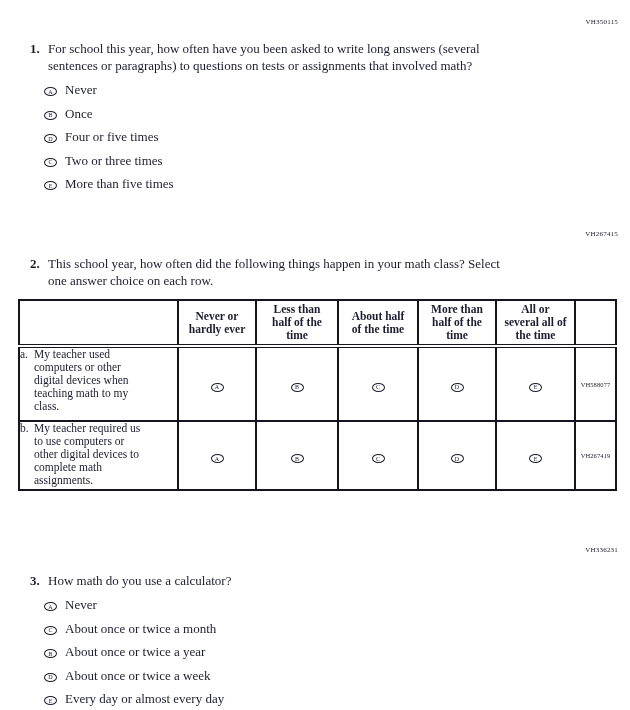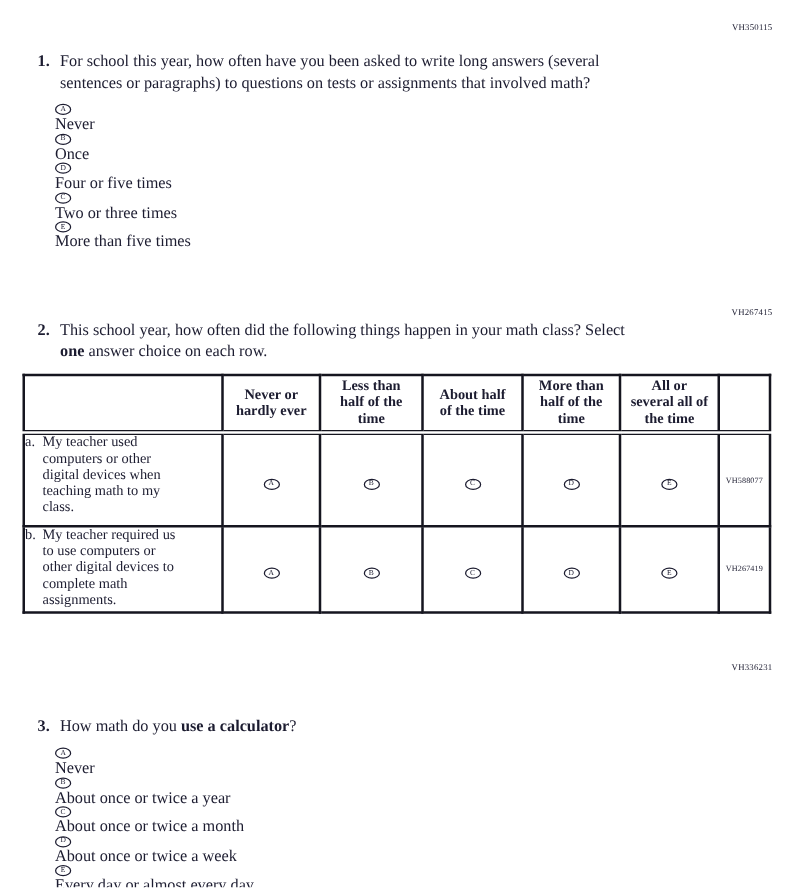--- a/index.html
+++ b/index.html
@@ -29,32 +29,31 @@
     font-size: 13px;
     line-height: 17px;
   }
   .qtext {
     margin: 0;
     font-size: 13px;
     line-height: 17px;
     white-space: pre-line;
     max-width: 535px;
   }
-  .qtext strong { font-weight: 700; }
+  .qtext strong { font-weight: 400; }
   .options {
     list-style: none;
     margin: 9px 0 0 14px;
     padding: 0;
   }
   .option {
     display: flex;
-    align-items: flex-start;
+    align-items: flex-end;
     height: 13px;
     margin-bottom: 10.5px;
-    flex-direction: column;
   }
   .bubble {
     box-sizing: border-box;
     width: 13px;
     height: 9px;
     border: 1px solid #1c1c30;
     border-radius: 50%;
     display: inline-flex;
     align-items: center;
     justify-content: center;
@@ -158,21 +157,21 @@
       </li>
       <li class="option">
         <span class="bubble">
             <span class="blt">E</span>
           </span>
         <span class="opt-label">More than five times</span>
       </li>
     </ul>
   </div>
 
-  <span class="vhcode" style="top:246px">VH267415</span>
+  <span class="vhcode" style="top:230px">VH267415</span>
 
   <div class="question" style="top:255px">
     <div class="qhead">
       <span class="qnum">2.</span>
       <p class="qtext"><span>This school year, how often did the following things happen in your math class? Select
 </span><strong>one</strong><span> answer choice on each row.</span></p>
     </div>
   </div>
 
   <table class="matrix">
@@ -257,45 +256,45 @@
               <span class="blt">D</span>
             </span></td>
         <td class="bubble-cell"><span class="bubble">
               <span class="blt">E</span>
             </span></td>
         <td class="code-cell">VH267419</td>
       </tr>
     </tbody>
   </table>
 
-  <span class="vhcode" style="top:530px">VH336231</span>
+  <span class="vhcode" style="top:546px">VH336231</span>
 
   <div class="question" style="top:572px">
     <div class="qhead">
       <span class="qnum">3.</span>
       <p class="qtext"><span>How math do you </span><strong>use a calculator</strong><span>?</span></p>
     </div>
     <ul class="options">
       <li class="option">
         <span class="bubble">
             <span class="blt">A</span>
           </span>
         <span class="opt-label">Never</span>
       </li>
       <li class="option">
         <span class="bubble">
+            <span class="blt">C</span>
+          </span>
+        <span class="opt-label">About once or twice a month</span>
+      </li>
+      <li class="option">
+        <span class="bubble">
             <span class="blt">B</span>
           </span>
         <span class="opt-label">About once or twice a year</span>
-      </li>
-      <li class="option">
-        <span class="bubble">
-            <span class="blt">C</span>
-          </span>
-        <span class="opt-label">About once or twice a month</span>
       </li>
       <li class="option">
         <span class="bubble">
             <span class="blt">D</span>
           </span>
         <span class="opt-label">About once or twice a week</span>
       </li>
       <li class="option">
         <span class="bubble">
             <span class="blt">E</span>

